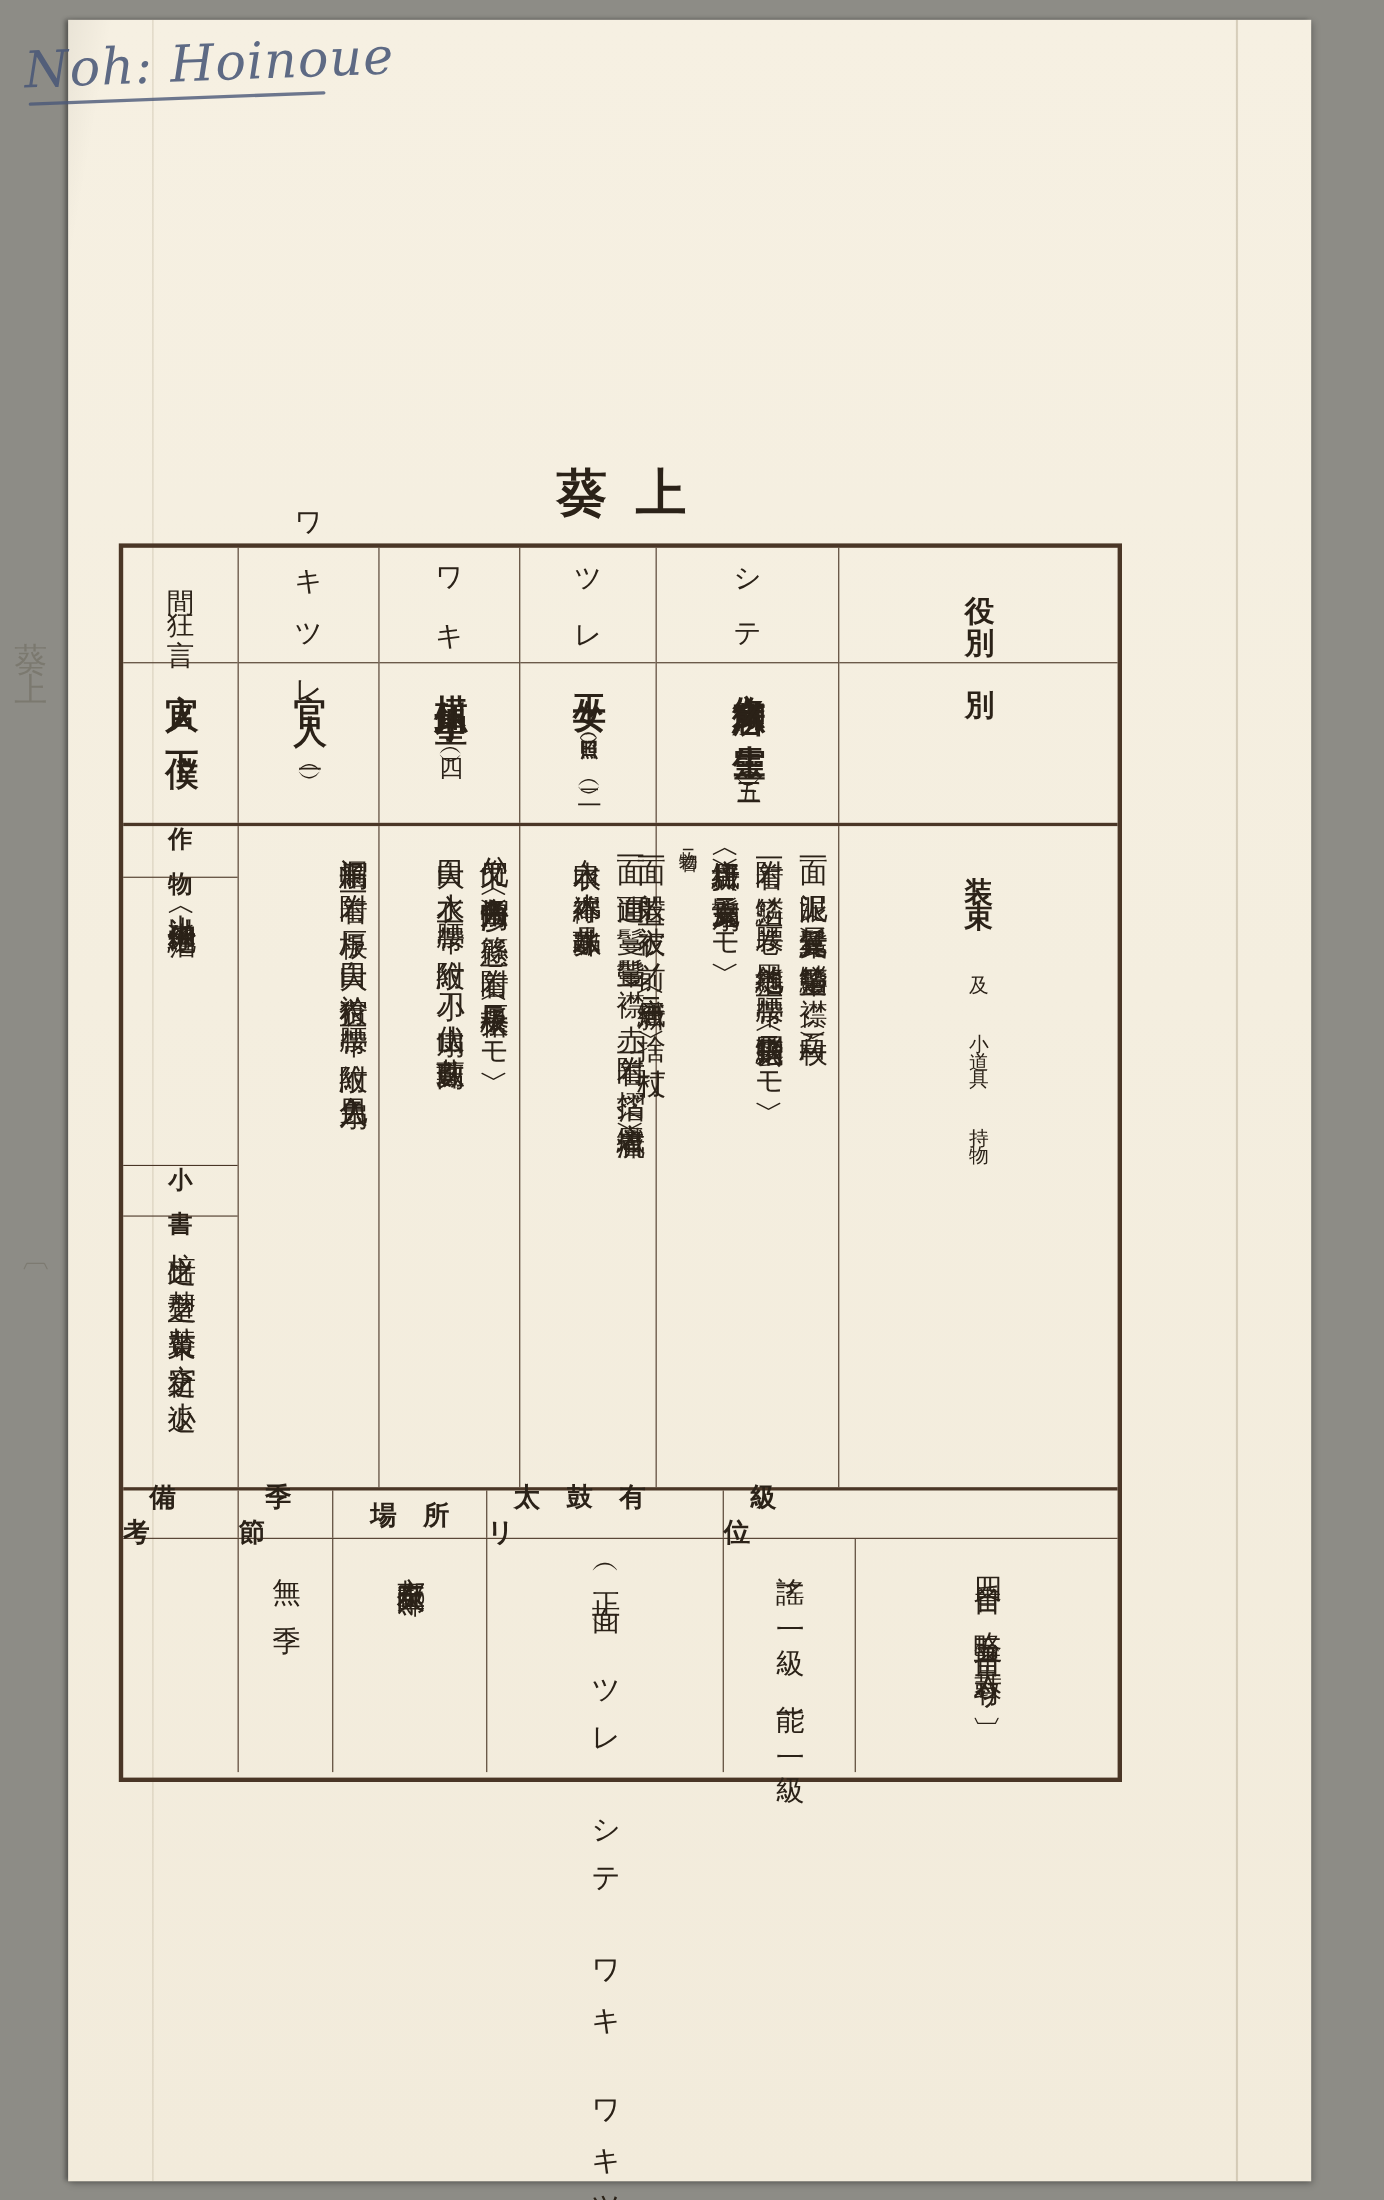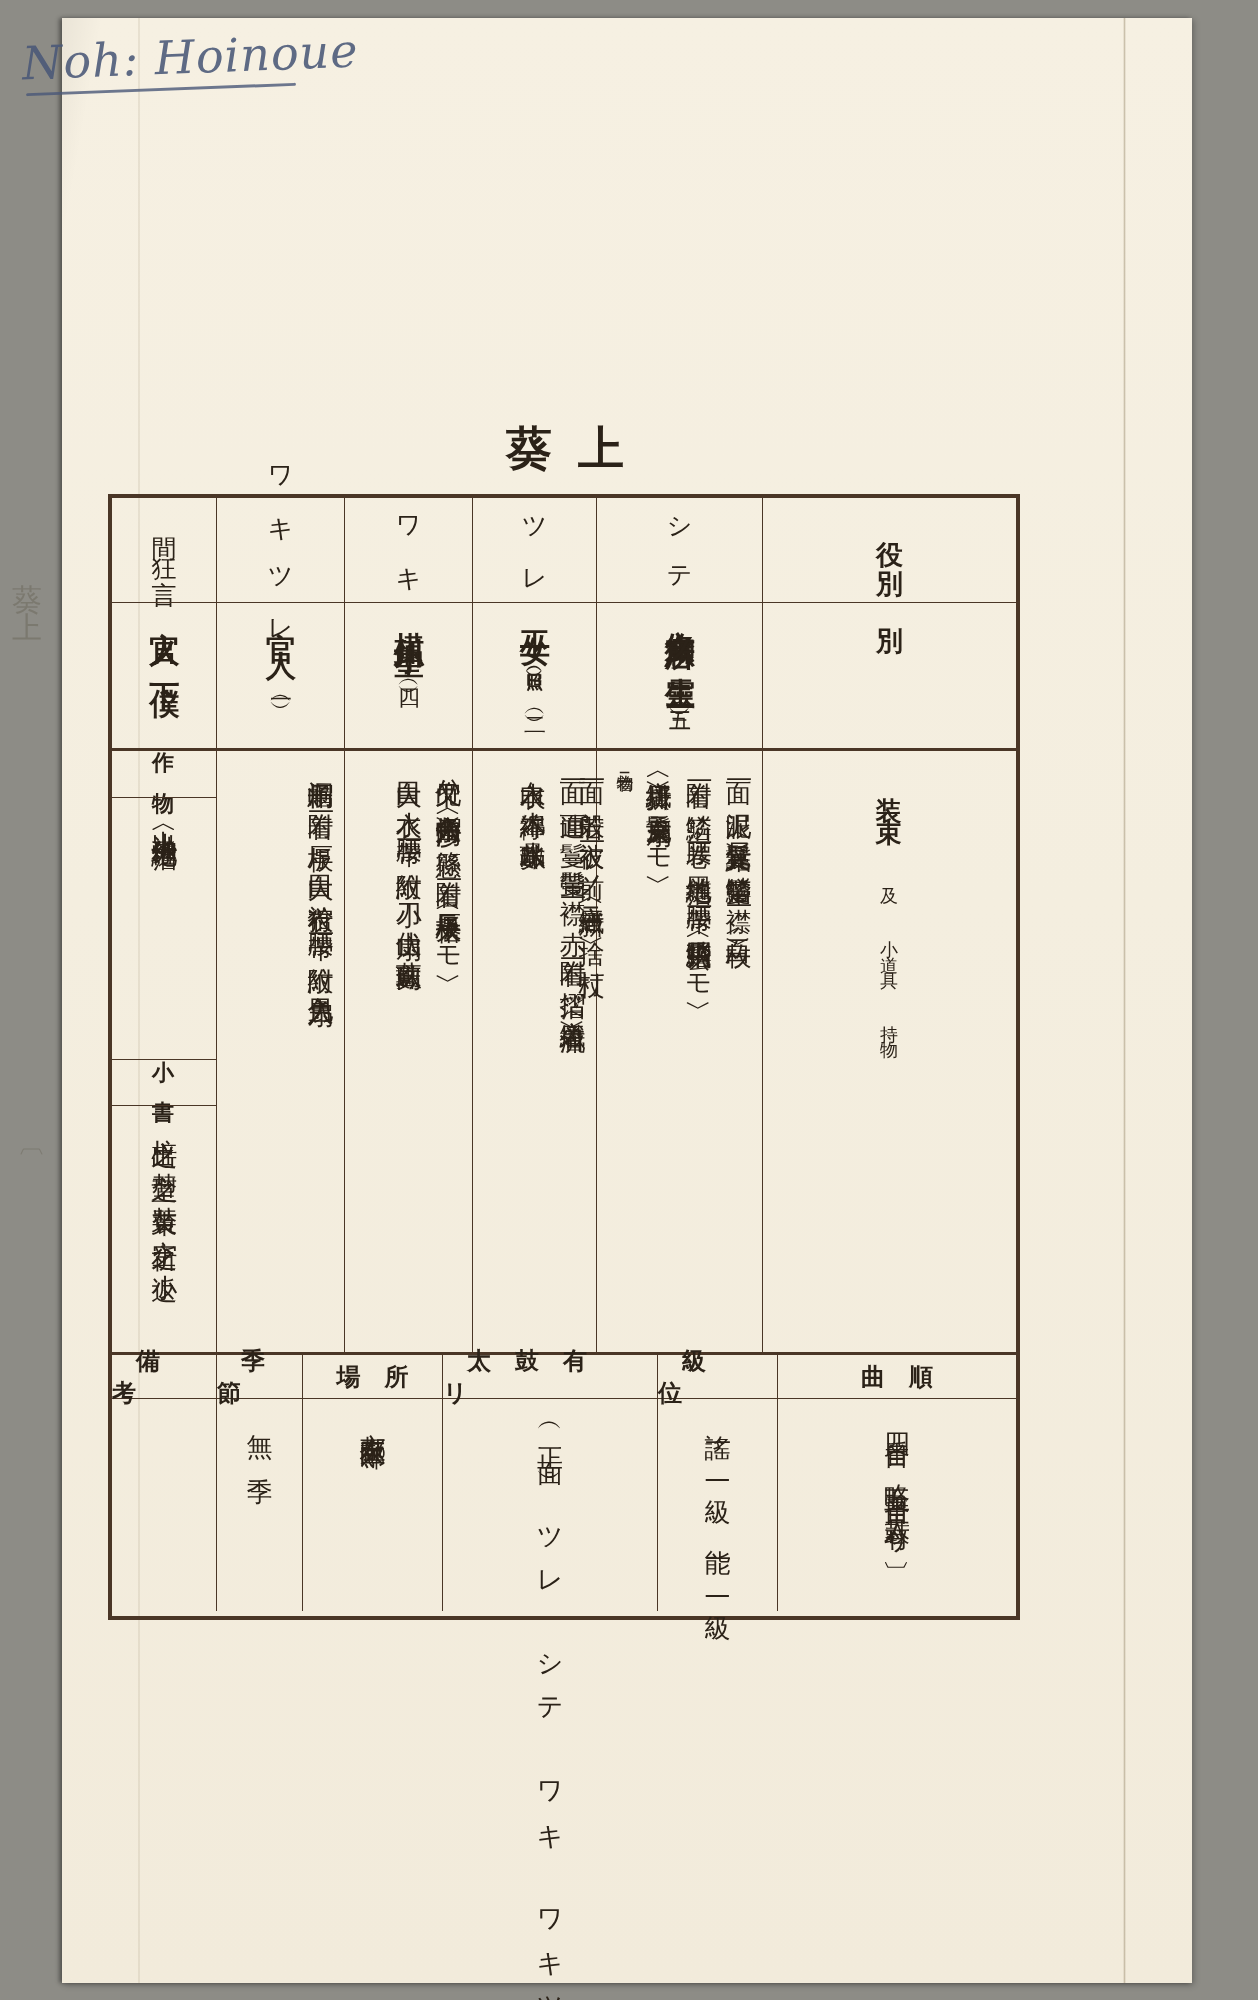--- a/index.html
+++ b/index.html
@@ -319,23 +319,20 @@
     </div>
     <div class="cell fhead vline" style="width:140px;text-align:right;">
       <span>場所</span>
     </div>
     <div class="cell fhead vline" style="width:215px;">
       <span>太鼓有リ</span>
     </div>
     <div class="cell fhead vline" style="width:120px;">
       <span>級位</span>
     </div>
-    <div class="cell fhead vline" style="flex:1;">
-      <span>曲順</span>
-    </div>
   </div>
 
   <div class="row" id="sec-foot-body">
     <div class="cell fbody" style="width:104px;">
       <span class="vtxt"></span>
     </div>
     <div class="cell fbody vline" style="width:86px;">
       <span class="vtxt" style="letter-spacing:44px;">無季</span>
     </div>
     <div class="cell fbody vline" style="width:140px;">

